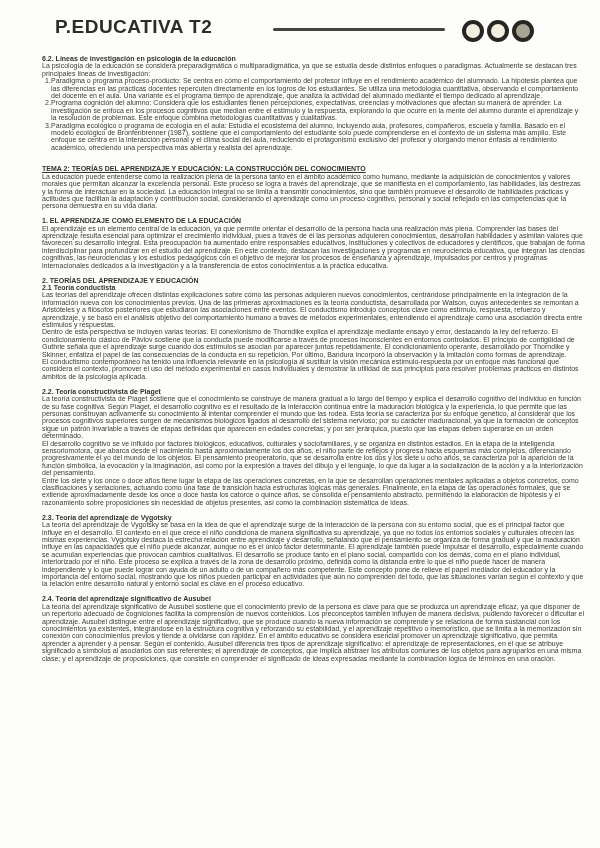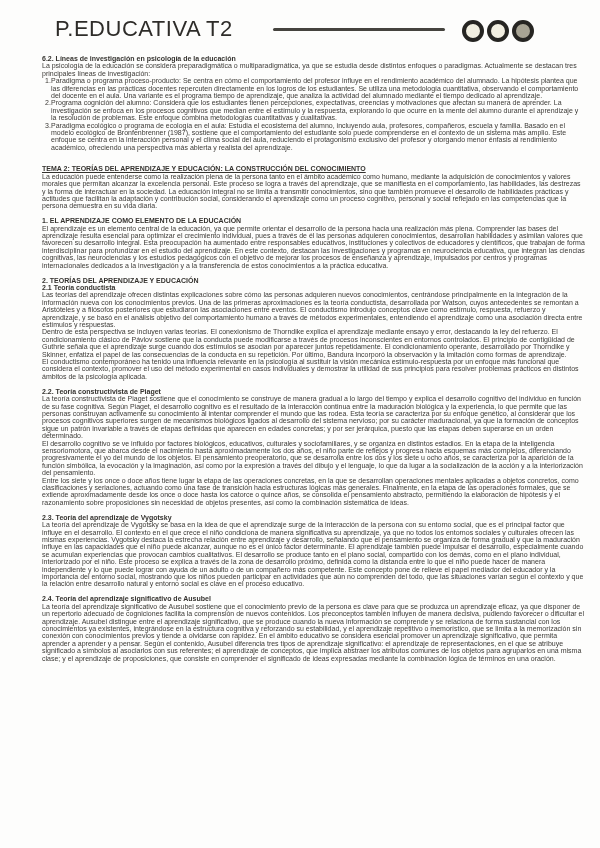--- a/index.html
+++ b/index.html
@@ -9,21 +9,21 @@
     font-family: "Liberation Sans", "DejaVu Sans", sans-serif;
     color: #3c3a36;
     overflow: hidden;
   }
   .page { position: relative; width: 600px; height: 848px; }
 
   
   .header { position: absolute; left: 0; top: 0; width: 600px; height: 55px; }
   .page-title {
     position: absolute; left: 55px; top: 16px;
-    font-size: 22px; font-weight: normal; letter-spacing: 0.5px;
+    font-size: 19px; font-weight: bold; letter-spacing: 0.5px;
     color: #2e2c29; white-space: nowrap;
   }
   .header-line {
     position: absolute; left: 273px; top: 28px;
     width: 172px; height: 2.5px; background: #45433e; border-radius: 2px;
   }
   .dots { position: absolute; left: 462px; top: 20px; display: flex; gap: 3px; }
   .dot {
     width: 14px; height: 14px; border-radius: 50%;
     border: 4px solid #262522;

